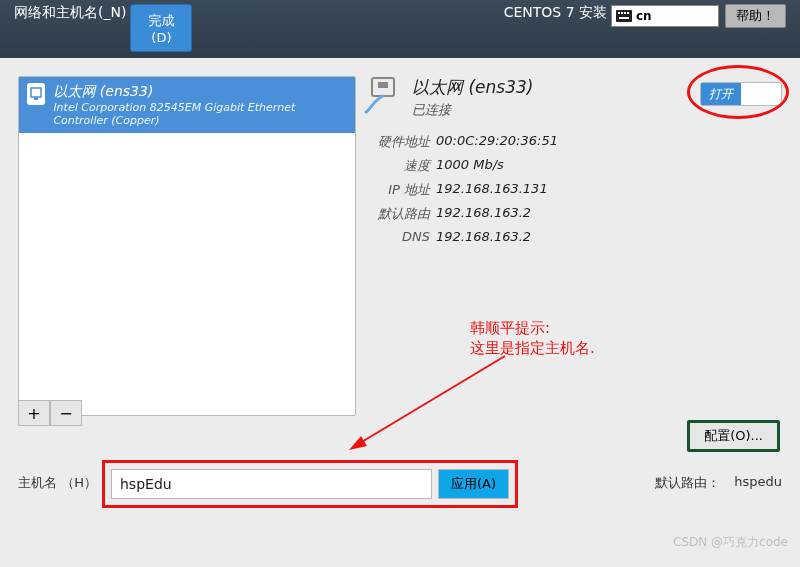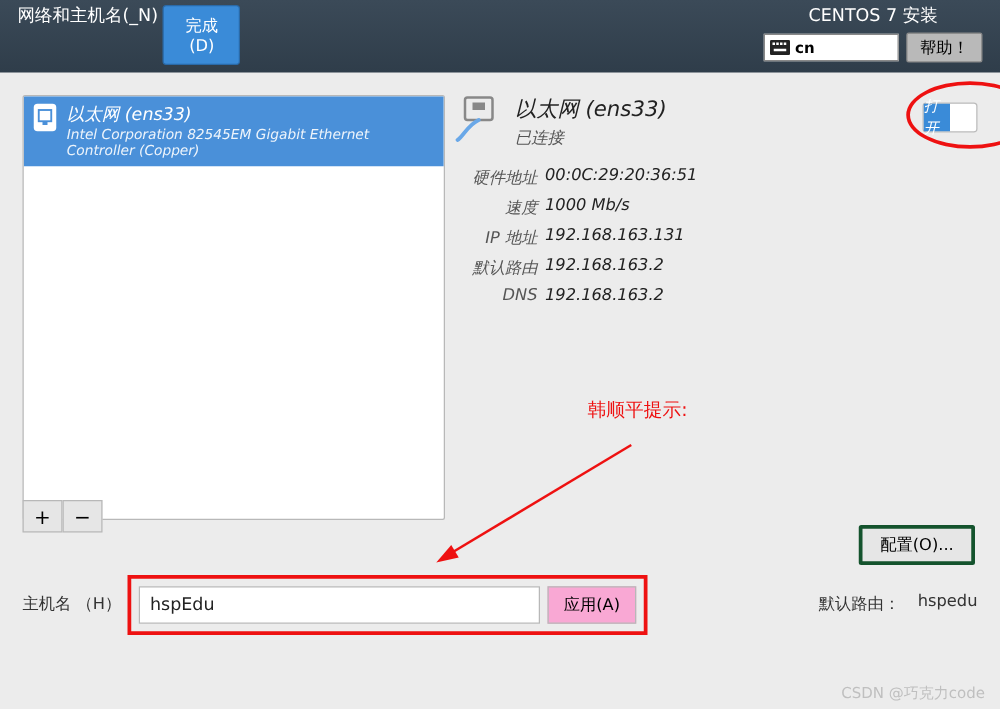--- a/index.html
+++ b/index.html
@@ -1,21 +1,21 @@
 <!DOCTYPE html>
 <html><head>
 <meta charset="utf-8">
 <style>
   * { box-sizing: border-box; margin: 0; padding: 0; font-family: "DejaVu Sans", Arial, sans-serif; }
   body { width: 800px; height: 567px; background: #ececec; overflow: hidden; position: relative; }
   .header { height: 58px; background: linear-gradient(#3b4a58, #2f3d4a); color: #fff; display: flex; justify-content: space-between; padding: 4px 14px 6px 14px; }
   .header-left { display: flex; gap: 4px; }
   .header-title { font-size: 14px; }
   .done-btn { background: #3a8bd8; border: 1px solid #2a6aa8; color: #fff; font-size: 13px; padding: 3px 10px; border-radius: 3px; cursor: pointer; width: 62px; }
-  .header-right { display: flex; flex-direction: column; gap: 4px; align-items: center; }
+  .header-right { display: flex; flex-direction: row; gap: 4px; align-items: flex-start; }
   .installer-title { font-size: 14px; }
   .header-right-row { display: flex; gap: 6px; align-items: center; }
   .lang-box { background: #fff; border: 1px solid #888; width: 108px; height: 22px; display: flex; align-items: center; padding-left: 4px; }
   .lang-box svg { margin-right: 4px; }
   .lang-text { color:#000; font-size:12px; font-weight:bold; }
   .help-btn { background: #b9b9b9; border: 1px solid #888; color:#000; font-size:13px; padding:2px 10px; border-radius:2px; cursor:pointer; }
   
   .main { position: absolute; top: 58px; left: 0; right: 0; bottom: 0; padding: 18px 18px 0 18px; }
   .cols { display: flex; gap: 8px; font-style: italic; }
   
@@ -28,44 +28,44 @@
   
   .pm-row { position:absolute; left:18px; top:400px; display:flex; }
   .pm-btn { width:32px; height:26px; background:#e6e6e6; border:1px solid #b8b8b8; font-size:16px; cursor:pointer; }
   
   .right-col { flex:1; position:relative; }
   .nic-head { display:flex; align-items:flex-start; gap:10px; }
   .nic-icon { width:38px; height:38px; }
   .nic-title { font-size:17px; color:#222; }
   .nic-status { font-size:13px; color:#555; margin-top:2px; }
   
-  .toggle { position:absolute; right:0; top:6px; width:44px; height:24px; border-radius:3px; background:#fff; border:1px solid #bbb; display:flex; cursor:pointer; }
+  .toggle { position:absolute; right:0; top:6px; width:82px; height:24px; border-radius:3px; background:#fff; border:1px solid #bbb; display:flex; cursor:pointer; }
   .toggle-on { flex:1; background:#3a8bd8; color:#fff; font-size:12px; display:flex; align-items:center; justify-content:center; }
   .toggle-off { flex:1; }
   .toggle-circle { position:absolute; top:-18px; left:-14px; width:102px; height:54px; border:3px solid #e11; border-radius:50%; pointer-events:none; }
   
   .info-table { margin-top:14px; font-size:13px; color:#333; }
   .info-row { display:flex; margin-bottom:6px; }
   .info-label { width:66px; text-align:right; color:#555; margin-right:6px; }
   .info-val { color:#222; }
   
   .annot { position:absolute; color:#e11; font-size:15px; line-height:20px; left:470px; top:318px; pointer-events:none; }
   .arrow { position:absolute; left:345px; top:346px; width:180px; height:110px; pointer-events:none; }
   
   .config-btn { position:absolute; right:20px; top:420px; background:#e6e6e6; border:3px solid #14532d; padding:4px 14px; font-size:13px; border-radius:2px; cursor:pointer; }
   
   .host-box { position:absolute; left:102px; top:460px; width:416px; height:48px; border:3px solid #e11; display:flex; align-items:center; padding:0 6px; gap:6px; }
   .host-label { position:absolute; left:18px; top:474px; font-size:13px; color:#333; }
   .host-input { flex:1; height:30px; border:1px solid #b8b8b8; background:#fff; padding:0 8px; font-size:14px; color:#222; }
-  .apply-btn { height:30px; background:#f9a8d4; border:1px solid #b8b8b8; padding:0 12px; font-size:13px; cursor:pointer; }
+  .apply-btn { height:30px; background:#0ea5e9; border:1px solid #b8b8b8; padding:0 12px; font-size:13px; cursor:pointer; }
   
   .cur-host-label { position:absolute; right:80px; top:474px; font-size:13px; color:#333; }
   .cur-host-val { position:absolute; right:18px; top:474px; font-size:13px; color:#333; }
   
-  .watermark { position:absolute; right:12px; bottom:4px; font-size:12px; color:#bfbfbf; }
+  .watermark { position:absolute; right:12px; bottom:16px; font-size:12px; color:#bfbfbf; }
 </style>
 </head>
 <body>
 
 <div class="header">
   <div class="header-left">
     <div class="header-title">网络和主机名(_N)</div>
     <button class="done-btn">完成(D)</button>
   </div>
   <div class="header-right">
@@ -153,20 +153,21 @@
   <button class="pm-btn">+</button>
   <button class="pm-btn">−</button>
 </div>
 
 <svg class="arrow" viewBox="0 0 180 110">
     <line x1="160" y1="10" x2="10" y2="100" stroke="#e11" stroke-width="2"></line>
     <polygon points="4,104 16,90 22,100" fill="#e11"></polygon>
   </svg>
 <div class="annot">
   <div>韩顺平提示:</div>
+  <div>这里是指定主机名.</div>
 </div>
 
 <button class="config-btn">配置(O)...</button>
 
 <div class="host-label">主机名 （H）：</div>
 <div class="host-box">
   <input class="host-input" value="hspEdu" style="">
   <button class="apply-btn">应用(A)</button>
 </div>
 

